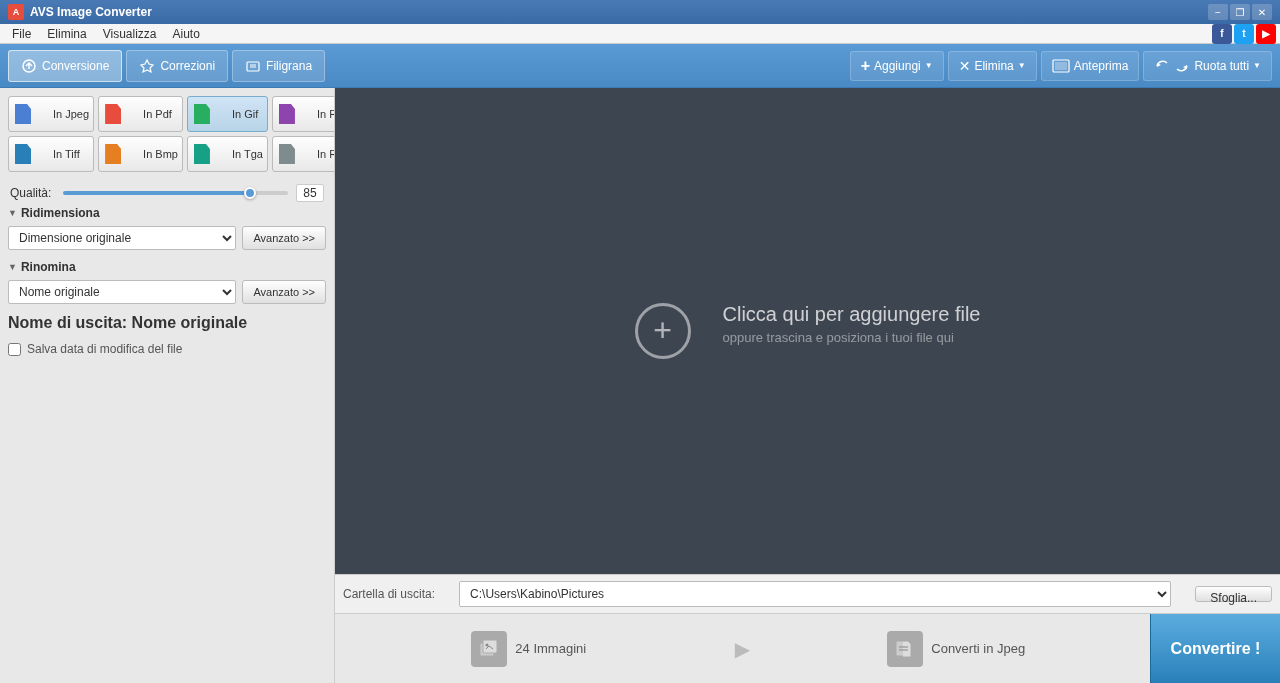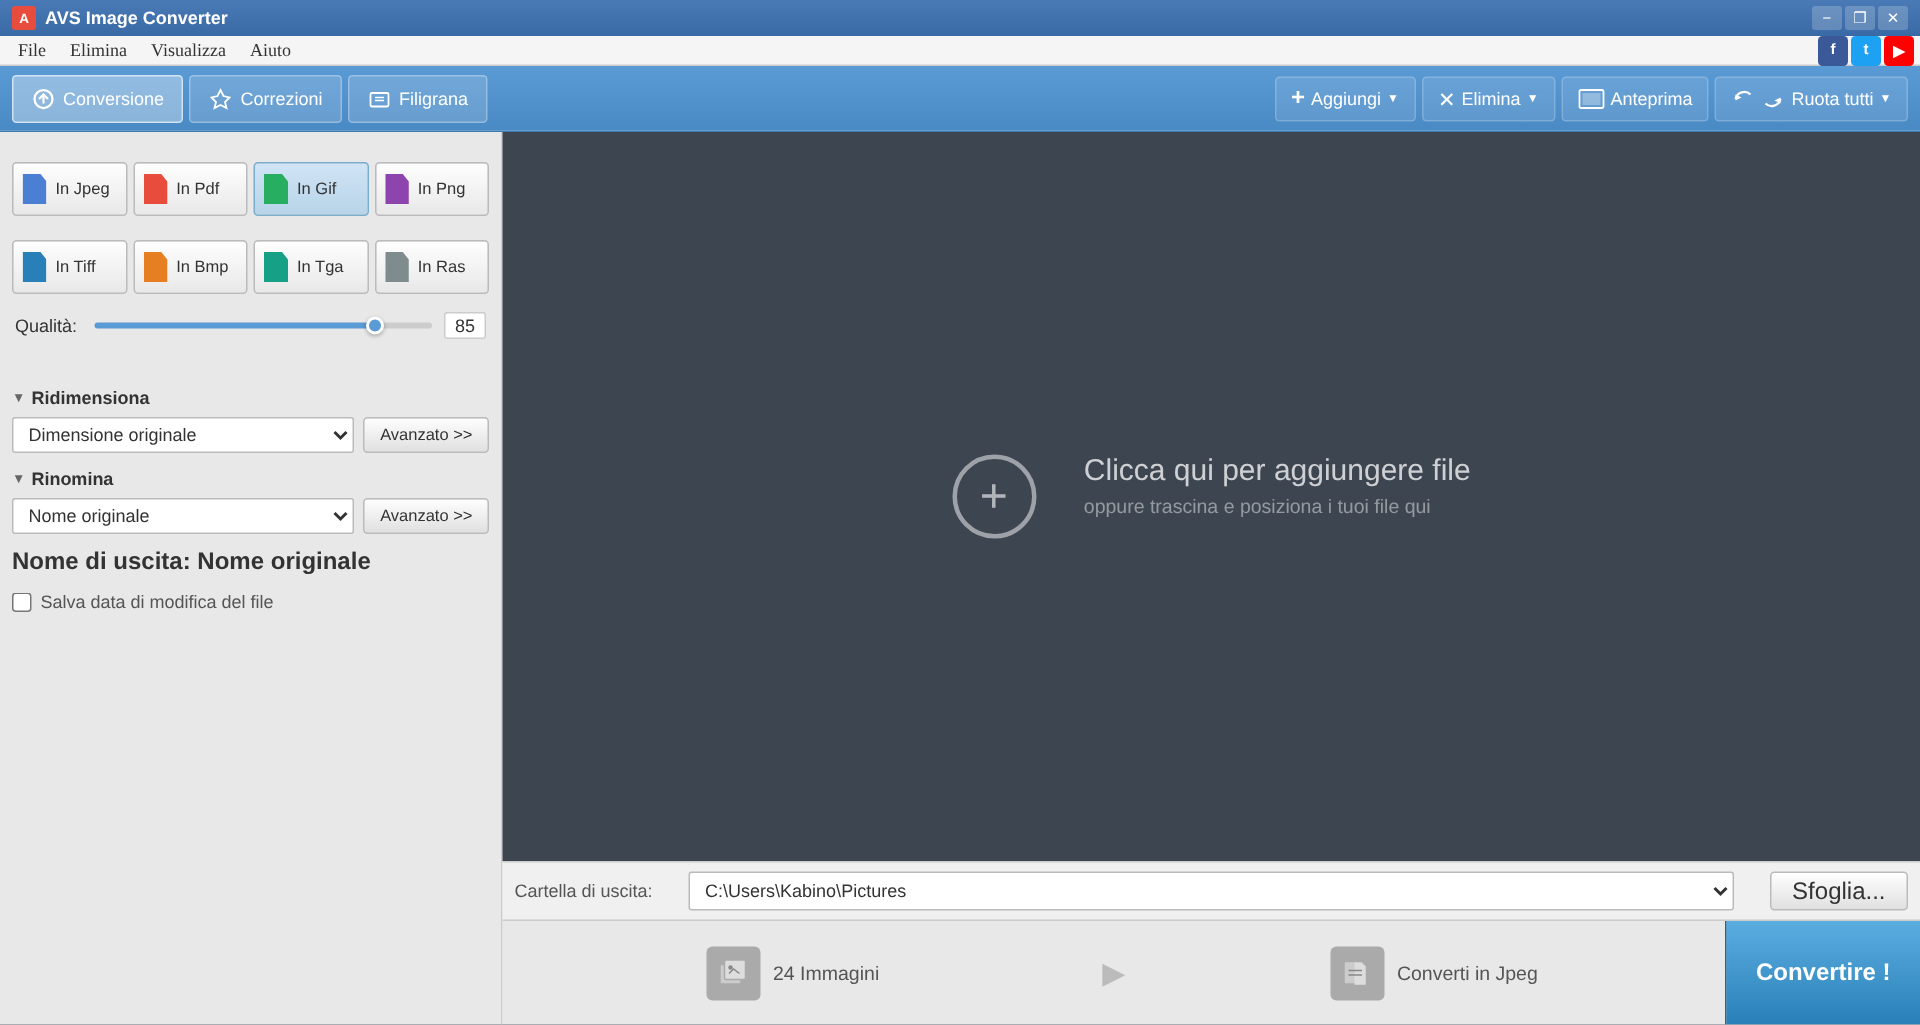--- a/index.html
+++ b/index.html
@@ -23,21 +23,21 @@
 
     
     .menu-bar {
       background: #f5f5f5;
       border-bottom: 1px solid #ccc;
       height: 20px;
       display: flex;
       align-items: center;
       padding: 0 4px;
     }
-    .menu-item { padding: 2px 8px; cursor: pointer; font-size: 12px; color: #333; font-family: Liberation Serif, serif; }
+    .menu-item { padding: 2px 8px; cursor: pointer; font-size: 12px; color: #333; }
 
     
     .social-icons { margin-left: auto; display: flex; gap: 2px; }
     .social-icon { width: 20px; height: 20px; border-radius: 3px; display: flex; align-items: center; justify-content: center; font-size: 10px; font-weight: bold; color: white; cursor: pointer; }
     .fb { background: #3b5998; }
     .tw { background: #1da1f2; }
     .yt { background: #ff0000; }
 
     
     .toolbar {
@@ -100,46 +100,45 @@
       margin-bottom: 8px;
     }
     .format-btn {
       background: linear-gradient(to bottom, #fefefe, #e8e8e8);
       border: 1px solid #bbb;
       border-radius: 3px;
       padding: 6px 4px;
       cursor: pointer;
       display: flex;
       align-items: center;
-      gap: 4px;
+      gap: 20px;
       font-size: 11px;
       color: #333;
       white-space: nowrap;
-      margin-top: 12px;
     }
     .format-btn.active { background: linear-gradient(to bottom, #d0e4f5, #b8d4e8); border-color: #7aadcc; }
     .format-icon { width: 20px; height: 22px; display: flex; align-items: center; justify-content: center; flex-shrink: 0; }
 
     
     .icon-jpeg { position: relative; }
     .icon-jpeg::before { content: ''; display: block; width: 16px; height: 20px; background: #4a7fd4; clip-path: polygon(0 0, 75% 0, 100% 25%, 100% 100%, 0 100%); }
     .icon-pdf::before { content: ''; display: block; width: 16px; height: 20px; background: #e74c3c; clip-path: polygon(0 0, 75% 0, 100% 25%, 100% 100%, 0 100%); }
     .icon-gif::before { content: ''; display: block; width: 16px; height: 20px; background: #27ae60; clip-path: polygon(0 0, 75% 0, 100% 25%, 100% 100%, 0 100%); }
     .icon-png::before { content: ''; display: block; width: 16px; height: 20px; background: #8e44ad; clip-path: polygon(0 0, 75% 0, 100% 25%, 100% 100%, 0 100%); }
     .icon-tiff::before { content: ''; display: block; width: 16px; height: 20px; background: #2980b9; clip-path: polygon(0 0, 75% 0, 100% 25%, 100% 100%, 0 100%); }
     .icon-bmp::before { content: ''; display: block; width: 16px; height: 20px; background: #e67e22; clip-path: polygon(0 0, 75% 0, 100% 25%, 100% 100%, 0 100%); }
     .icon-tga::before { content: ''; display: block; width: 16px; height: 20px; background: #16a085; clip-path: polygon(0 0, 75% 0, 100% 25%, 100% 100%, 0 100%); }
     .icon-ras::before { content: ''; display: block; width: 16px; height: 20px; background: #7f8c8d; clip-path: polygon(0 0, 75% 0, 100% 25%, 100% 100%, 0 100%); }
 
     
     .quality-row {
       display: flex;
       align-items: center;
       gap: 8px;
-      margin-bottom: 28px;
+      margin-bottom: 0;
       padding: 4px 2px;
     }
     .quality-label { font-size: 12px; color: #333; min-width: 45px; }
     .quality-slider { flex: 1; height: 4px; appearance: none; background: linear-gradient(to right, #5b9bd5 0%, #5b9bd5 85%, #ccc 85%); border-radius: 2px; outline: none; }
     .quality-slider::-webkit-slider-thumb { appearance: none; width: 12px; height: 12px; border-radius: 50%; background: #5b9bd5; border: 2px solid white; box-shadow: 0 1px 3px rgba(0,0,0,0.3); cursor: pointer; }
     .quality-value { min-width: 28px; text-align: center; font-size: 12px; color: #333; background: white; border: 1px solid #ccc; padding: 1px 4px; border-radius: 2px; }
 
     
     .section-header {
       display: flex;
@@ -249,25 +248,25 @@
       font-size: 12px;
       padding: 2px 6px;
       border-radius: 2px;
       color: #333;
     }
     .browse-btn {
       background: linear-gradient(to bottom, #fefefe, #e0e0e0);
       border: 1px solid #bbb;
       border-radius: 3px;
       padding: 4px 14px;
-      font-size: 16px;
+      font-size: 12px;
       cursor: pointer;
       color: #333;
       white-space: nowrap;
-      height: 26px;
+      height: 16px;
     }
 
     
     .convert-bar {
       background: #e8e8e8;
       border-top: 1px solid #ccc;
       height: 70px;
       display: flex;
       align-items: stretch;
     }

